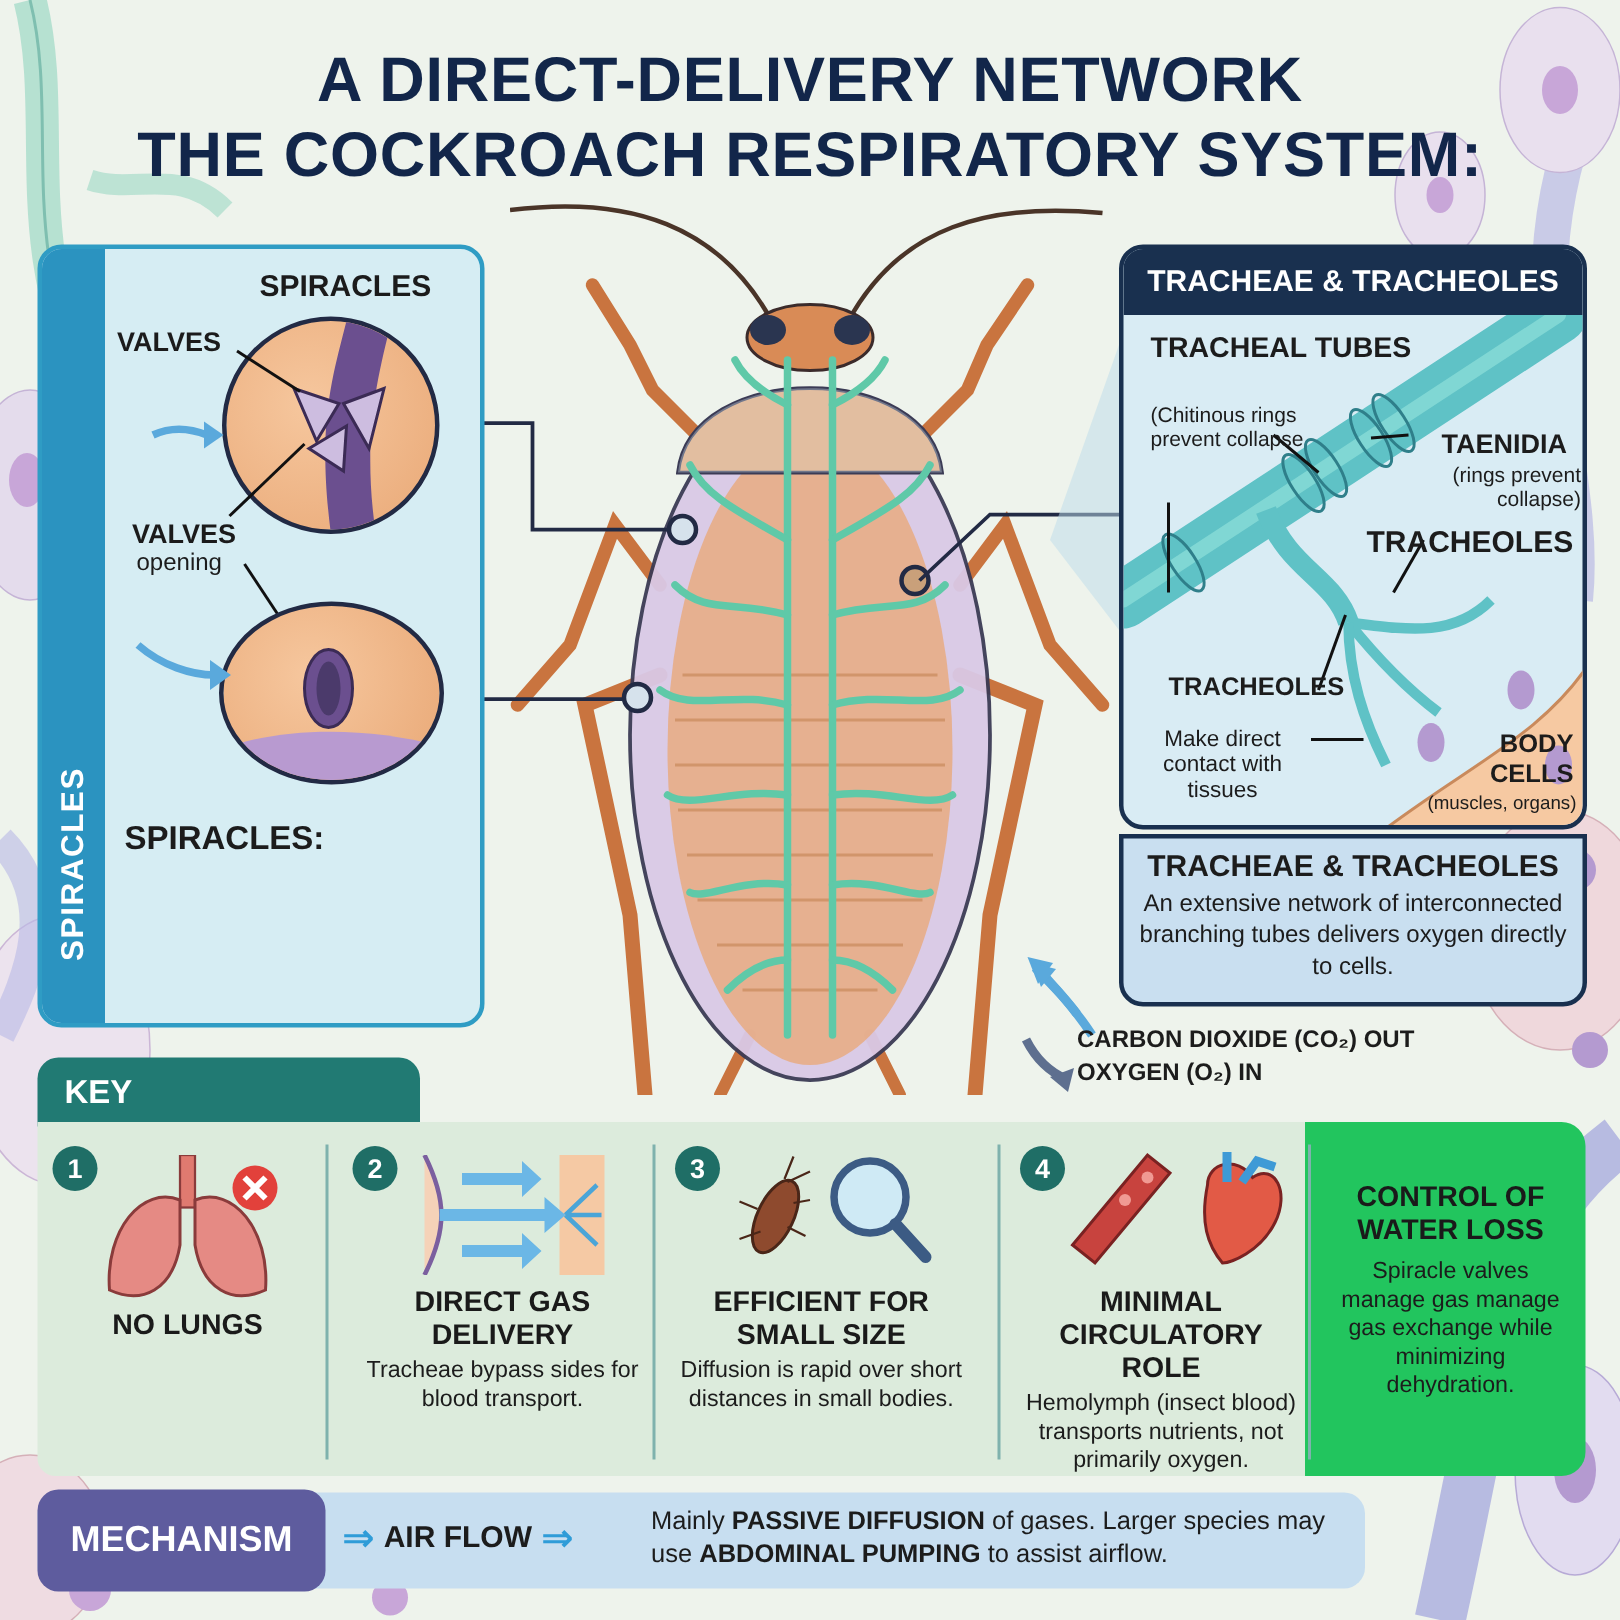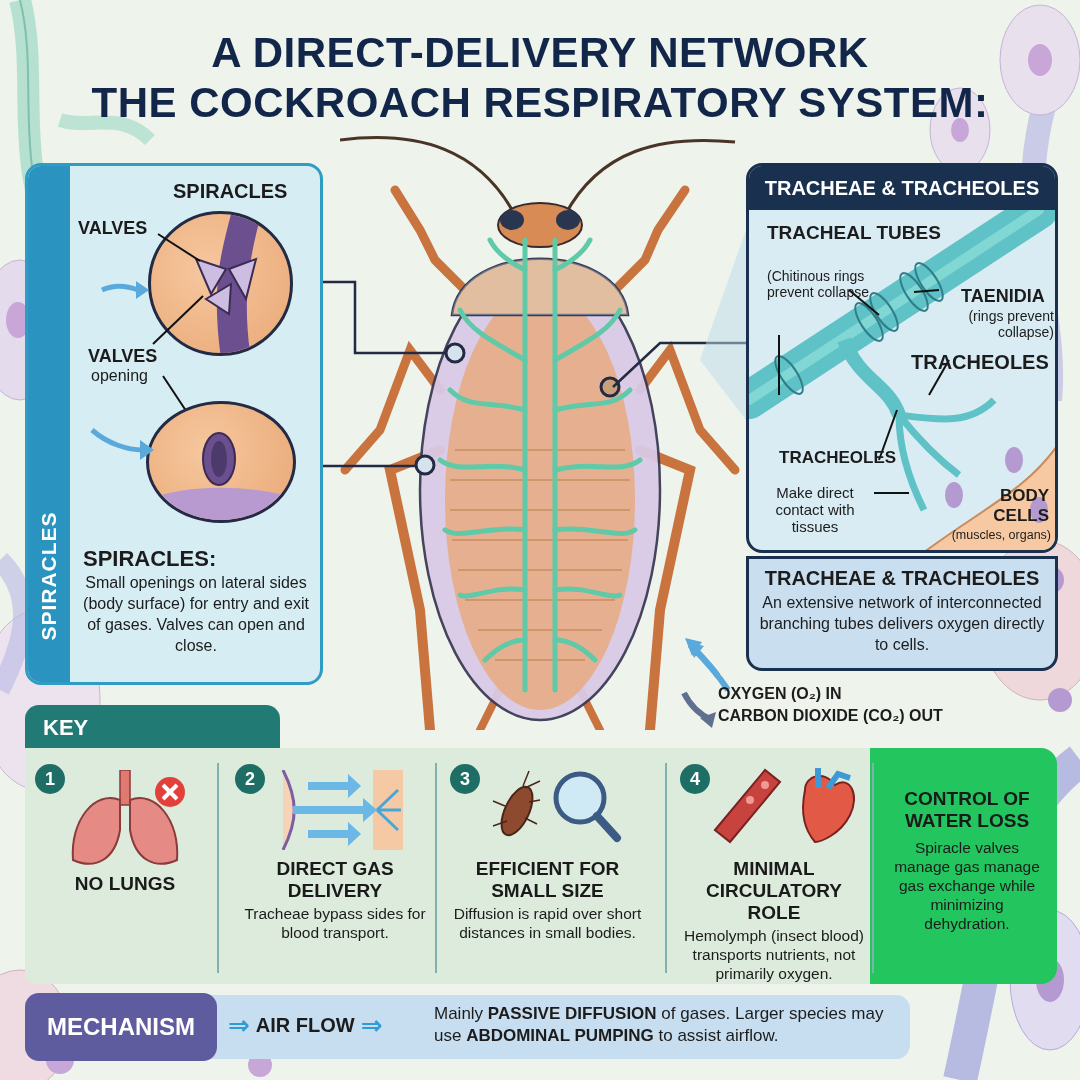--- a/index.html
+++ b/index.html
@@ -245,21 +245,20 @@
       <ellipse cx="70" cy="55" rx="8" ry="18" fill="#4b3a6b"></ellipse>
       <path d="M0,95 C40,80 100,80 150,95 L150,122 L0,122 Z" fill="#b89ad0"></path>
     </svg>
   </div>
   <svg class="abs" style="left:60px;top:258px" width="70" height="40">
     <path d="M4,6 C20,20 40,26 55,26" stroke="#5aa9dc" stroke-width="5" fill="none"></path>
     <polygon points="52,16 66,26 52,36" fill="#5aa9dc"></polygon>
   </svg>
 
   <div class="abs sp-desc-title">SPIRACLES:</div>
-  <div class="abs sp-desc">Small openings on lateral sides (body surface) for entry and exit of gases. Valves can open and close.</div>
 </div>
 
 <div class="tr-panel">
   <div class="tr-head">TRACHEAE &amp; TRACHEOLES</div>
   <svg class="abs" style="left:0;top:44px" width="312" height="346" viewBox="0 0 312 346">
     <path d="M170,346 C230,300 280,280 312,230 L312,346 Z" fill="#f6c9a2" stroke="#c98a5c" stroke-width="2"></path>
     <ellipse cx="205" cy="285" rx="9" ry="13" fill="#b49ad0"></ellipse>
     <ellipse cx="265" cy="250" rx="9" ry="13" fill="#b49ad0"></ellipse>
     <ellipse cx="290" cy="300" rx="9" ry="13" fill="#b49ad0"></ellipse>
     <path d="M0,190 L290,0" stroke="#5fc2c6" stroke-width="38" stroke-linecap="round"></path>
@@ -292,22 +291,22 @@
   <div class="abs" style="left:238px;top:320px;width:62px;text-align:right;font-weight:900;font-size:17px;line-height:20px;">BODY CELLS</div>
   <div class="abs" style="left:180px;top:362px;width:122px;text-align:right;font-size:12.5px;">(muscles, organs)</div>
 </div>
 
 <div class="tr-desc-box">
   <div class="tr-desc-title">TRACHEAE &amp; TRACHEOLES</div>
   <div class="tr-desc-text">An extensive network of interconnected branching tubes delivers oxygen directly to cells.</div>
 </div>
 
 <div class="abs gas-note">
+  <div>CARBON DIOXIDE (CO₂) OUT</div>
   <div>OXYGEN (O₂) IN</div>
-  <div>CARBON DIOXIDE (CO₂) OUT</div>
 </div>
 
 <div class="kc-tab">KEY CHARACTERISTICS</div>
 <div class="kc-panel">
 
   <div class="kc-item" style="left:0;width:200px">
     <div class="kc-num">1</div>
     <svg class="kc-icon" style="left:40px;top:22px" width="125" height="100" viewBox="0 0 125 100">
       <rect x="55" y="0" width="10" height="35" fill="#e07a70" stroke="#8a3b3b" stroke-width="1.5"></rect>
       <path d="M55,30 C30,20 5,50 8,90 C30,100 50,90 55,60 Z" fill="#e58a84" stroke="#8a3b3b" stroke-width="2"></path>

